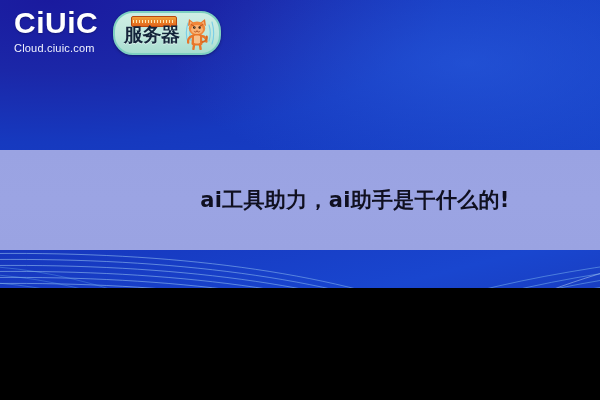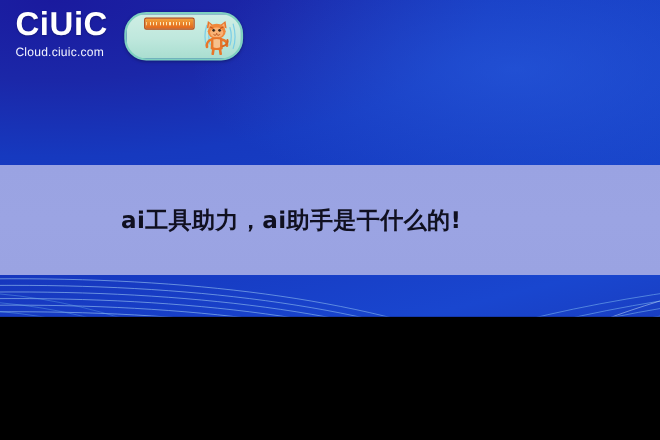--- a/index.html
+++ b/index.html
@@ -123,20 +123,21 @@
   
   .title-band {
     position: absolute;
     left: 0;
     right: 0;
     top: 150px;
     height: 100px;
     background: linear-gradient(180deg, #9aa3e2 0%, #9ba4e3 50%, #9aa3e2 100%);
     display: flex;
     align-items: center;
+    justify-content: center;
   }
   .title-text {
     margin-left: 110px;
     font-size: 21px;
     font-weight: 700;
     color: #101020;
     letter-spacing: 0.3px;
     white-space: nowrap;
     font-family: "DejaVu Sans", "Liberation Sans", sans-serif;
   }
@@ -261,20 +262,21 @@
   </div>
 
   <div class="logo-block">
     <div class="logo-mark">CiUiC</div>
     <div class="logo-sub">Cloud.ciuic.com</div>
   </div>
 
   <div class="badge">
     <div class="badge-ribbon"></div>
 
+    <div class="badge-text">服务器</div>
 
     <svg class="badge-arcs" viewBox="0 0 30 32">
       <g stroke="#6fc9e8" fill="none" stroke-width="1.1" opacity="0.85" stroke-linecap="round">
         <path d="M3,6 C 1,12 1,20 3,26"></path>
         <path d="M27,5 C 29,12 29,21 27,27"></path>
         <path d="M6,9 C 4.6,13.5 4.6,19 6,23.5"></path>
         <path d="M24,8 C 25.6,13 25.6,19 24,24"></path>
       </g>
     </svg>
 

